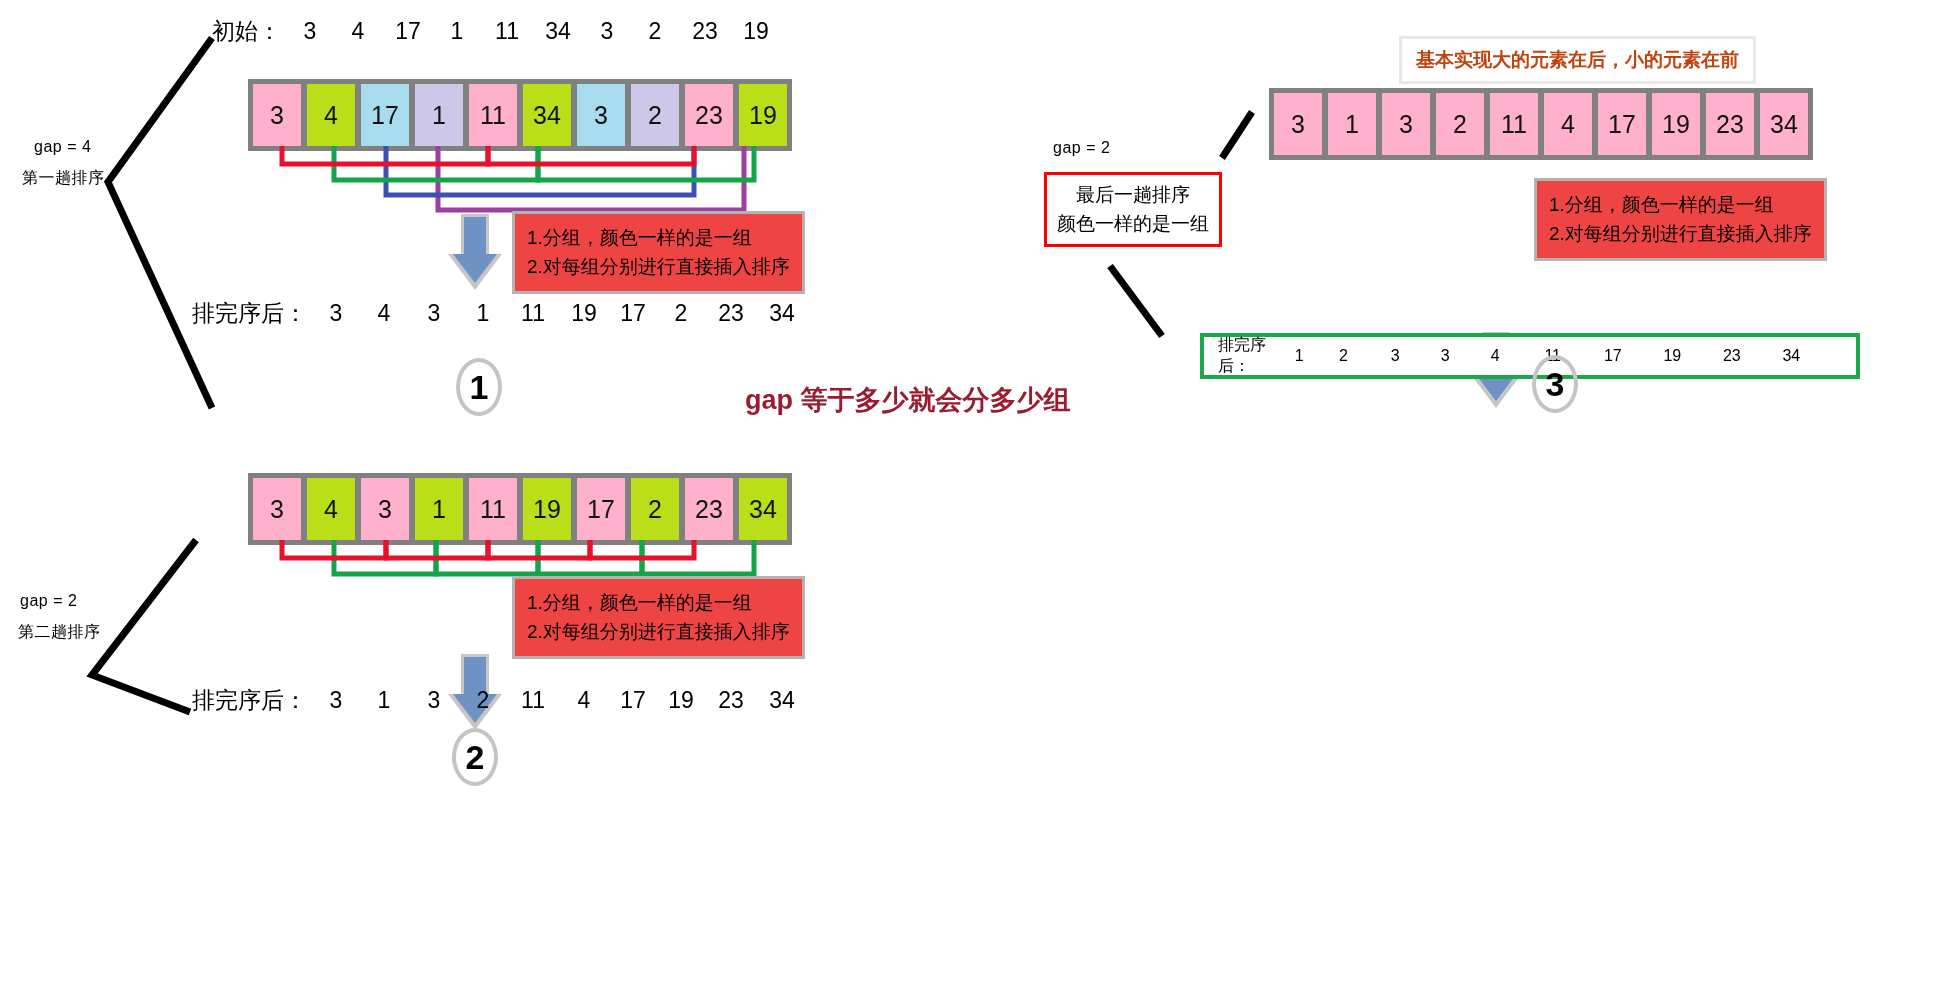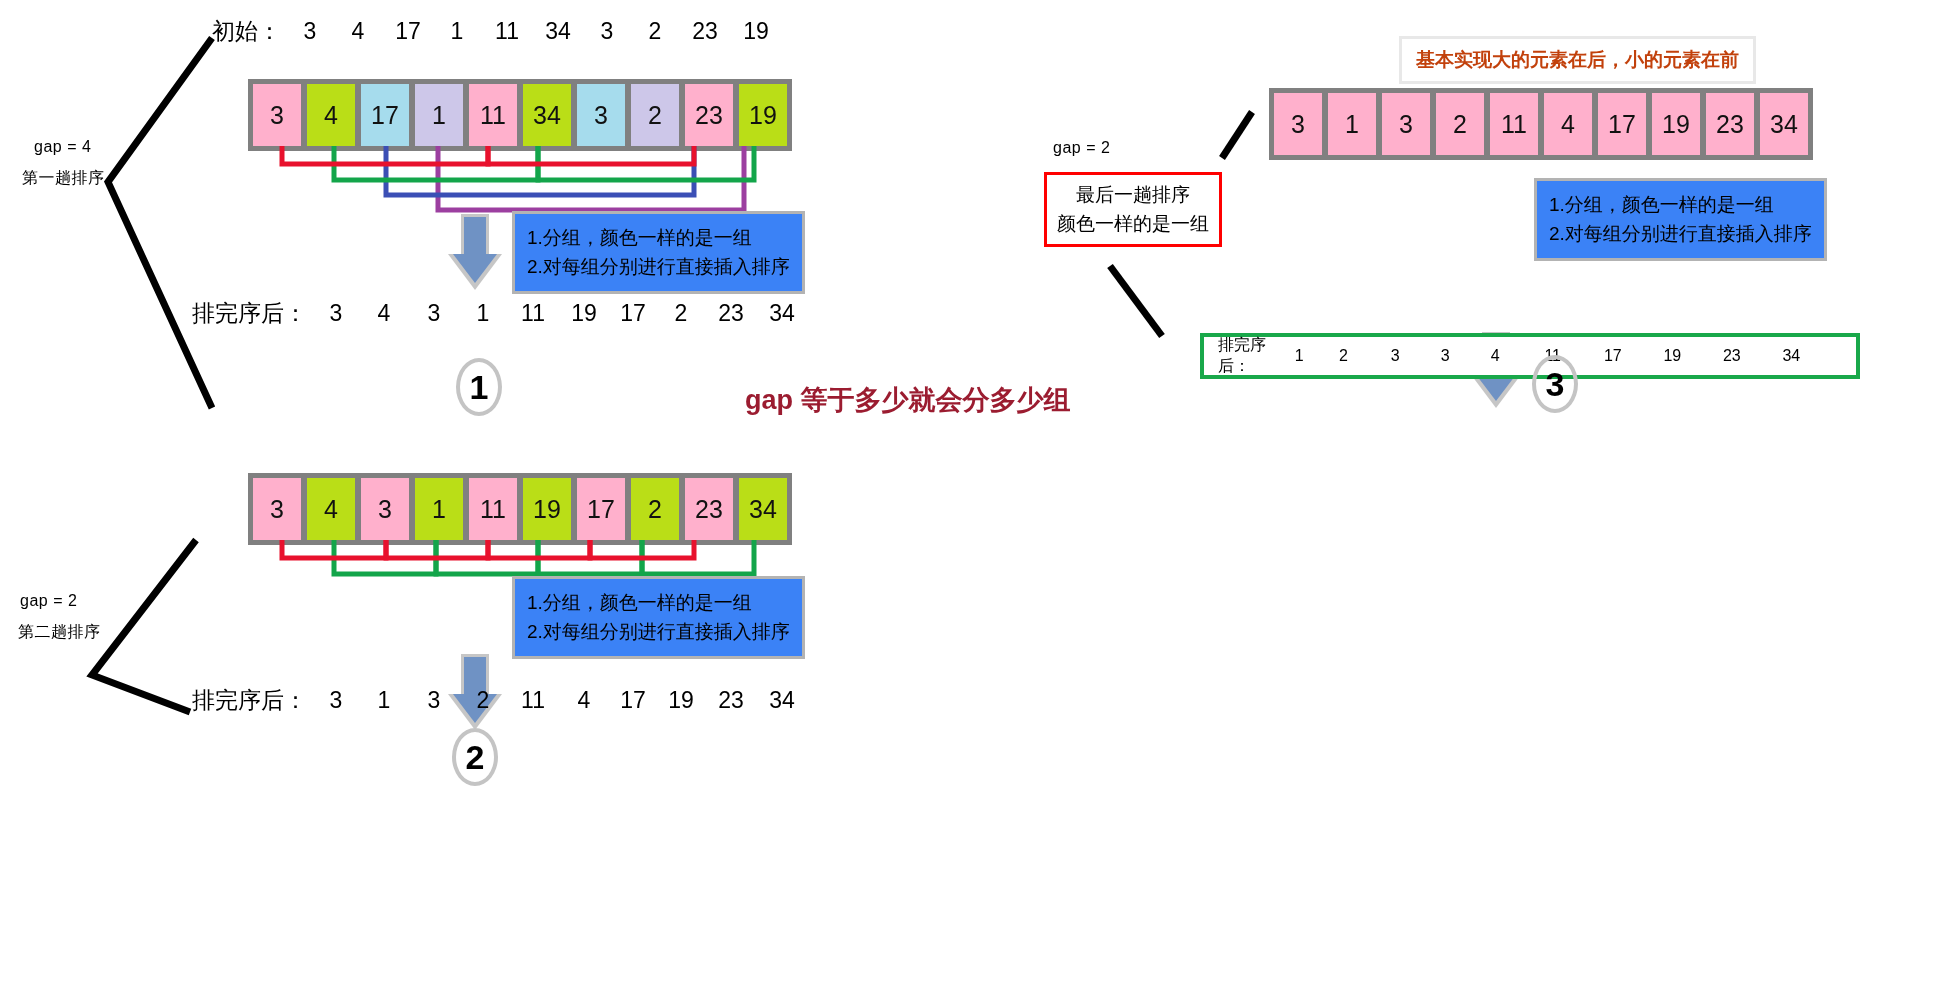--- a/index.html
+++ b/index.html
@@ -29,21 +29,21 @@
   }
   .cell:first-child{margin-left:0;}
   .cell:last-child{margin-right:0;}
   .c-pink{background:#ffb0cc;}
   .c-green{background:#bade17;}
   .c-blue{background:#a6dced;}
   .c-purple{background:#cdc7e9;}
 
   
   .note{
-    border:3px solid #b3b3b3;background:#3b82f6;
+    border:3px solid #b3b3b3;background:#ef4444;
     padding:9px 12px;font-size:19px;line-height:1.55;
     white-space:nowrap;box-sizing:border-box;
   }
   .note-red{
     border:3px solid #e8e8e8;background:#fff;color:#c2410c;
     padding:8px 14px;font-size:19px;font-weight:bold;white-space:nowrap;
   }
   .note-redborder{
     border:3px solid #ff0000;background:#fff;color:#000;
     padding:6px 10px;font-size:19px;line-height:1.5;white-space:nowrap;

